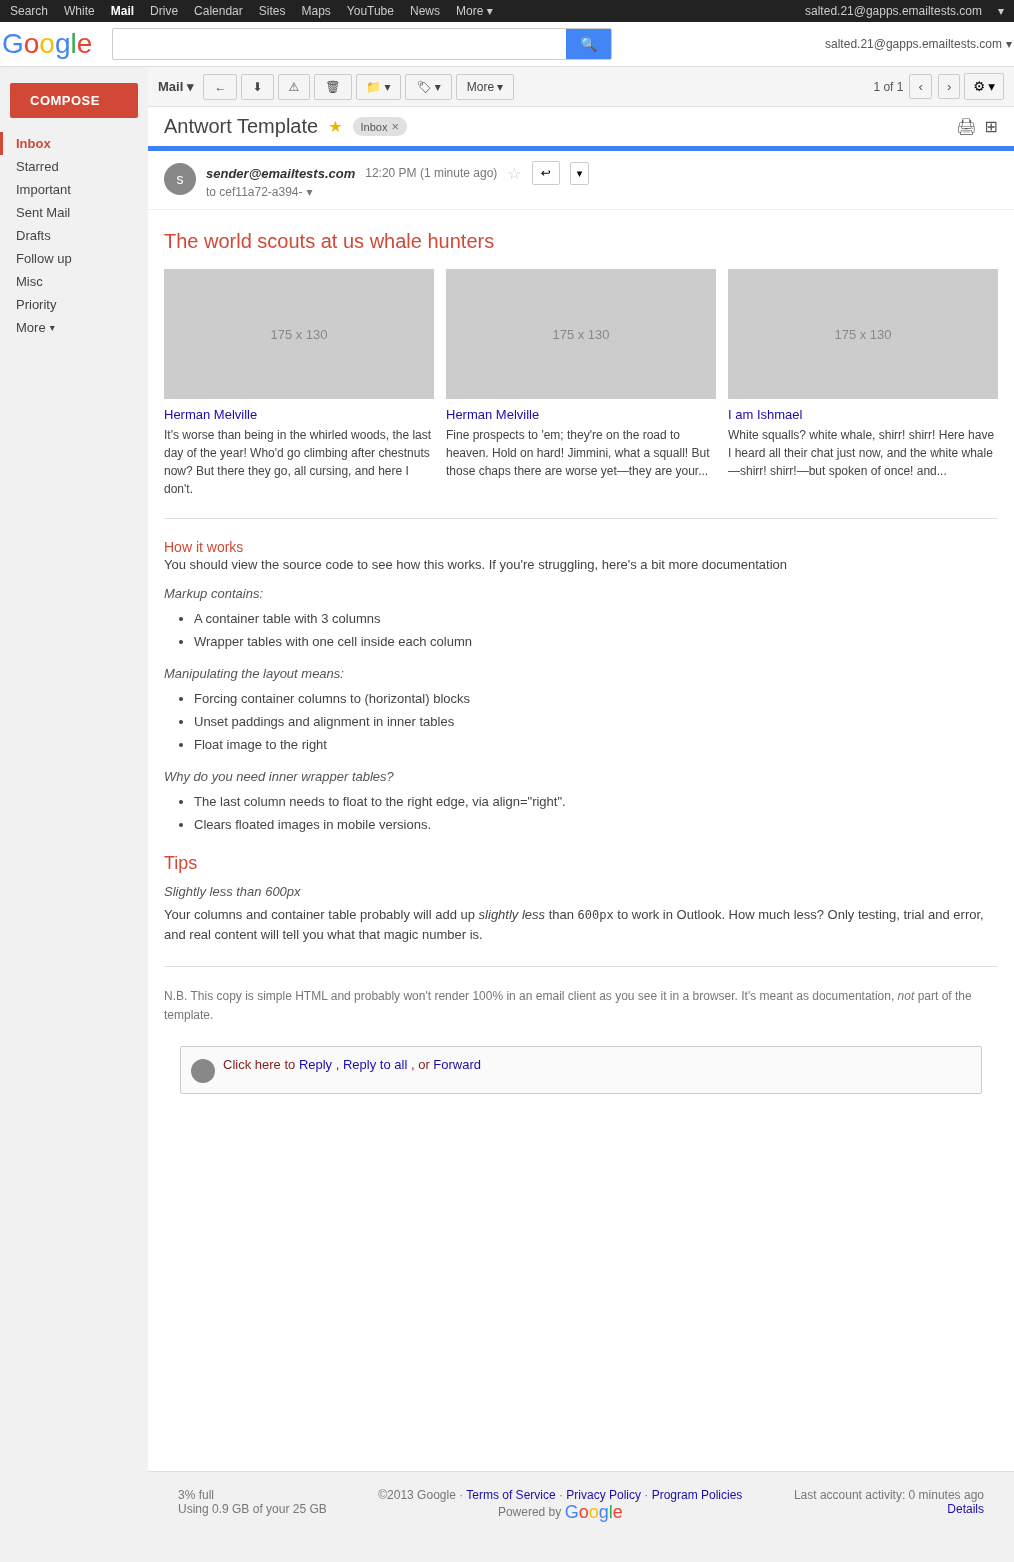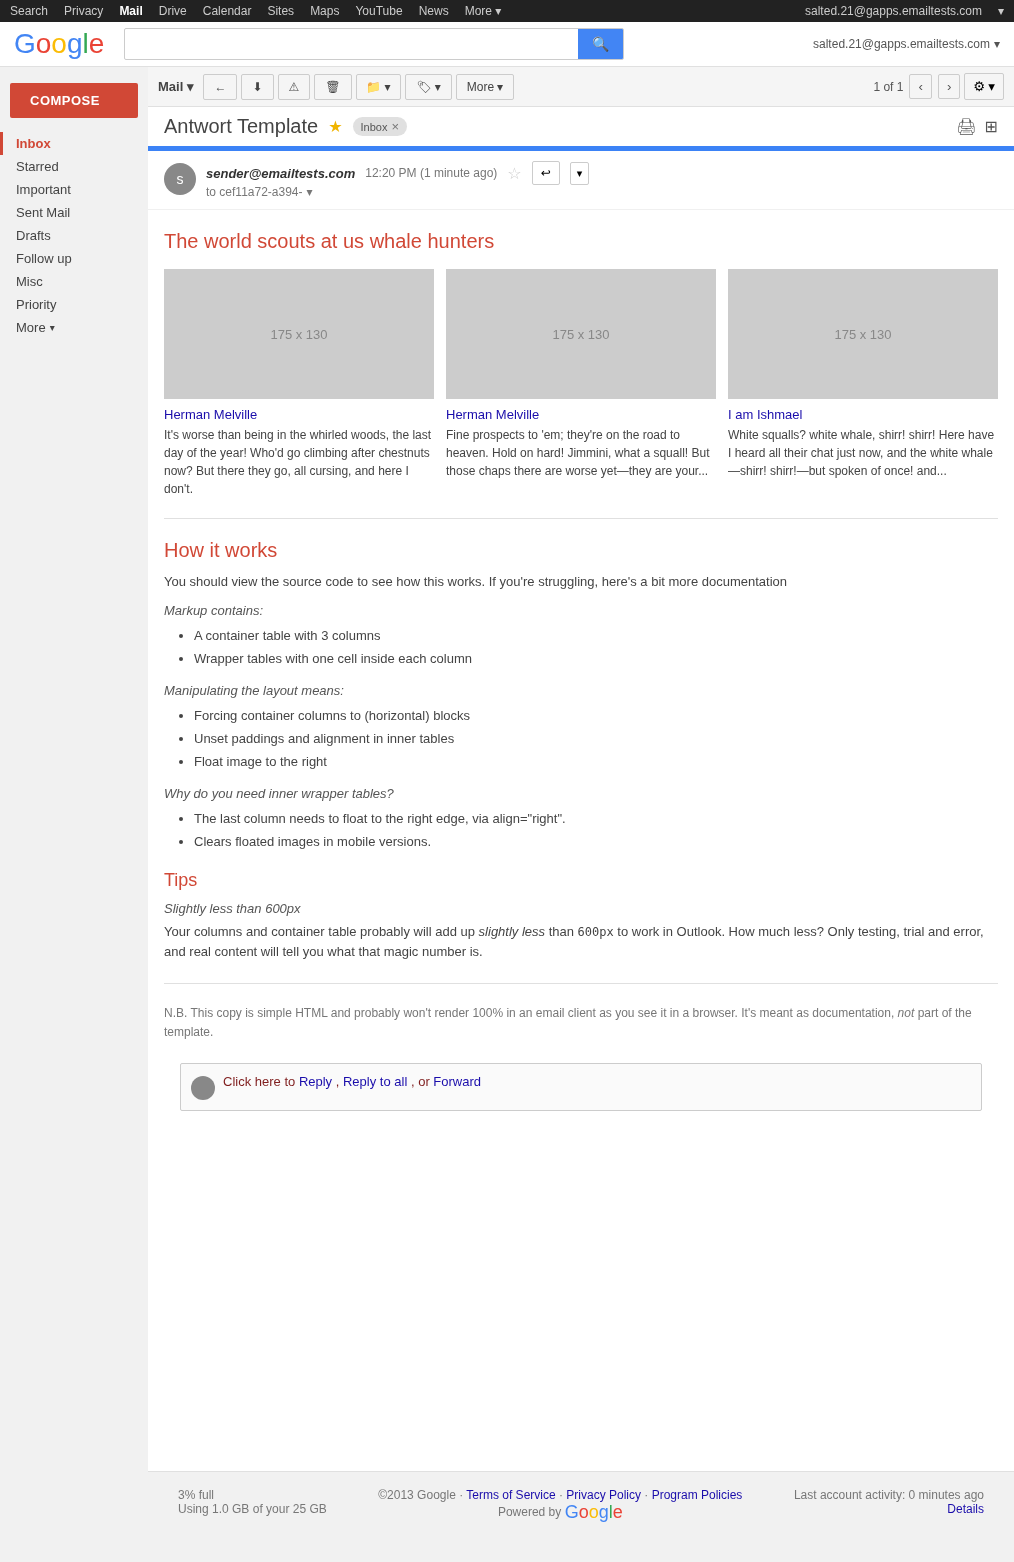--- a/index.html
+++ b/index.html
@@ -17,21 +17,21 @@
     }
     .top-nav a { color: #ccc; text-decoration: none; }
     .top-nav a.active { color: #fff; font-weight: bold; }
     .top-nav .spacer { flex: 1; }
 
     
     .header {
       background: #fff;
       display: flex;
       align-items: center;
-      padding: 6px 14px;
+      padding: 6px 2px;
       border-bottom: 1px solid #e0e0e0;
     }
     .logo { display: flex; align-items: center; margin-right: 20px; }
     .logo-text { font-size: 28px; font-weight: 300; }
     .logo-g { color: #4285f4; }
     .logo-o1 { color: #ea4335; }
     .logo-o2 { color: #fbbc05; }
     .logo-g2 { color: #4285f4; }
     .logo-l { color: #34a853; }
     .logo-e { color: #ea4335; }
@@ -237,21 +237,21 @@
       justify-content: center;
       color: #888;
       font-size: 13px;
       margin-bottom: 8px;
     }
     .img-link { color: #1a0dab; text-decoration: none; font-size: 13px; display: block; margin-bottom: 4px; }
     .img-desc { font-size: 12px; color: #444; line-height: 1.5; }
 
     hr.section-divider { border: none; border-top: 1px solid #e0e0e0; margin: 20px 0; }
 
-    .section-title-orange { color: #d14836; font-size: 20px; font-weight: normal; margin-bottom: 10px; }
+    .section-title-orange { color: #d14836; font-size: 14px; font-weight: normal; }
     .body-text { font-size: 13px; color: #444; line-height: 1.6; margin-bottom: 10px; }
     .italic-text { font-style: italic; color: #555; margin-bottom: 6px; font-size: 13px; }
     .bullet-list { margin-left: 30px; margin-bottom: 12px; }
     .bullet-list li { font-size: 13px; color: #444; line-height: 1.8; }
     .tips-title { color: #d14836; font-size: 18px; font-weight: normal; margin: 16px 0 10px 0; }
     .code-text { font-family: monospace; font-size: 12px; color: #444; }
     .nb-text { font-size: 12px; color: #777; line-height: 1.6; margin-top: 16px; }
     em { font-style: italic; }
 
     
@@ -285,21 +285,21 @@
     .footer-google { font-size: 18px; font-weight: 300; vertical-align: middle; }
     .footer-inner { display: flex; align-items: flex-start; }
 
     .content-wrapper { display: flex; flex-direction: column; flex: 1; }
   </style>
 </head>
 <body>
 
 <div class="top-nav">
   <a href="#">Search</a>
-  <a href="#">Privacy</a>
+  <a href="#">White</a>
   <a href="#" class="active">Mail</a>
   <a href="#">Drive</a>
   <a href="#">Calendar</a>
   <a href="#">Sites</a>
   <a href="#">Maps</a>
   <a href="#">YouTube</a>
   <a href="#">News</a>
   <a href="#">More ▾</a>
   <div class="spacer"></div>
   <span>salted.21@gapps.emailtests.com</span>
@@ -489,21 +489,21 @@
           </div>
         </div>
 
       </div>
     </div>
 
     <div class="footer">
       <div class="footer-inner">
         <div class="footer-left">
           <div>3% full</div>
-          <div>Using 1.0 GB of your 25 GB</div>
+          <div>Using 0.9 GB of your 25 GB</div>
         </div>
         <div class="footer-center">
           <div>
             <span>©2013 Google</span> ·
             <a href="#">Terms of Service</a> ·
             <a href="#">Privacy Policy</a> ·
             <a href="#">Program Policies</a>
           </div>
           <div>
             <span>Powered by</span>

